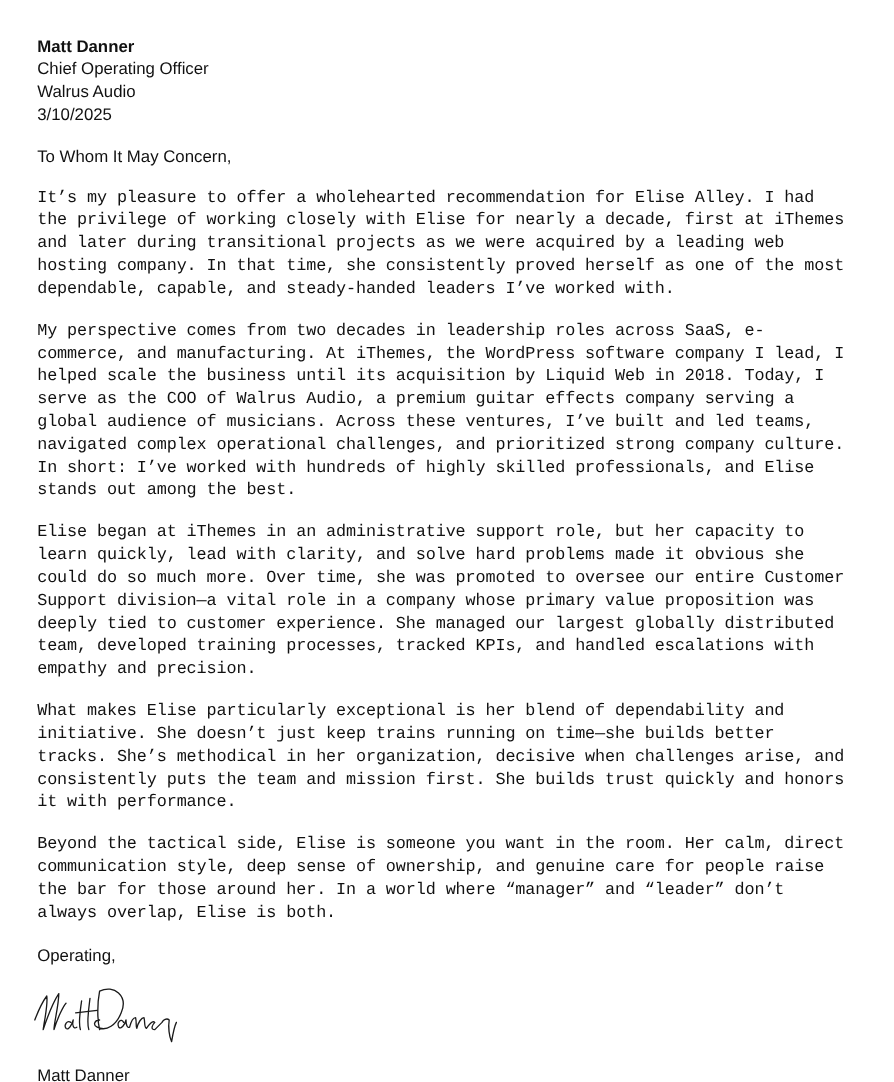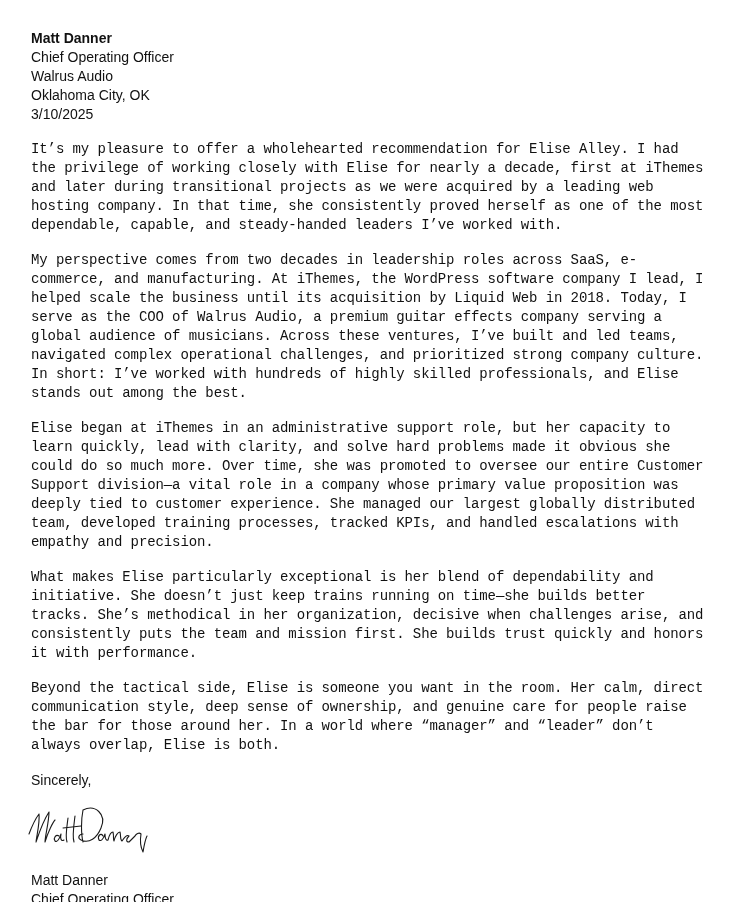--- a/index.html
+++ b/index.html
@@ -57,32 +57,32 @@
     }
   </style>
 </head>
 <body>
 
 <div class="letter">
   <div class="header-block">
     <div class="bold">Matt Danner</div>
     <div>Chief Operating Officer</div>
     <div>Walrus Audio</div>
-    <div>Oklahoma City, OK</div>
     <div>3/10/2025</div>
   </div>
 
+  <div class="salutation">To Whom It May Concern,</div>
 
   <p>It’s my pleasure to offer a wholehearted recommendation for Elise Alley. I had the privilege of working closely with Elise for nearly a decade, first at iThemes and later during transitional projects as we were acquired by a leading web hosting company. In that time, she consistently proved herself as one of the most dependable, capable, and steady-handed leaders I’ve worked with.</p>
   <p>My perspective comes from two decades in leadership roles across SaaS, e-commerce, and manufacturing. At iThemes, the WordPress software company I lead, I helped scale the business until its acquisition by Liquid Web in 2018. Today, I serve as the COO of Walrus Audio, a premium guitar effects company serving a global audience of musicians. Across these ventures, I’ve built and led teams, navigated complex operational challenges, and prioritized strong company culture. In short: I’ve worked with hundreds of highly skilled professionals, and Elise stands out among the best.</p>
   <p>Elise began at iThemes in an administrative support role, but her capacity to learn quickly, lead with clarity, and solve hard problems made it obvious she could do so much more. Over time, she was promoted to oversee our entire Customer Support division—a vital role in a company whose primary value proposition was deeply tied to customer experience. She managed our largest globally distributed team, developed training processes, tracked KPIs, and handled escalations with empathy and precision.</p>
   <p>What makes Elise particularly exceptional is her blend of dependability and initiative. She doesn’t just keep trains running on time—she builds better tracks. She’s methodical in her organization, decisive when challenges arise, and consistently puts the team and mission first. She builds trust quickly and honors it with performance.</p>
   <p>Beyond the tactical side, Elise is someone you want in the room. Her calm, direct communication style, deep sense of ownership, and genuine care for people raise the bar for those around her. In a world where “manager” and “leader” don’t always overlap, Elise is both.</p>
 
-  <div class="closing">Sincerely,</div>
+  <div class="closing">Operating,</div>
 
   <svg class="signature" viewBox="0 0 140 62" xmlns="http://www.w3.org/2000/svg">
     <g fill="none" stroke="#1a1a1a" stroke-width="1.1" stroke-linecap="round" stroke-linejoin="round">
 
       <path d="M6 38 C 9 30, 13 22, 16 18 C 17 26, 14 38, 13 46 C 17 34, 22 22, 26 16 C 26 26, 22 40, 22 46 C 25 36, 30 26, 32 24"></path>
 
       <path d="M36 40 C 33 38, 30 42, 32 45 C 34 47, 37 42, 38 38 C 37 42, 38 46, 41 44"></path>
 
       <path d="M45 22 C 44 30, 42 40, 44 46"></path>
       <path d="M52 20 C 51 28, 49 40, 51 46"></path>

